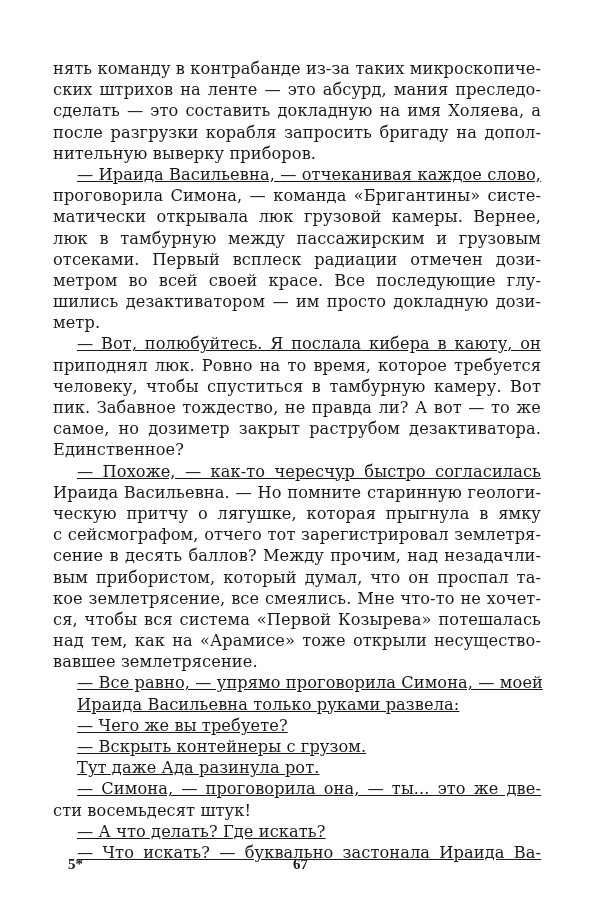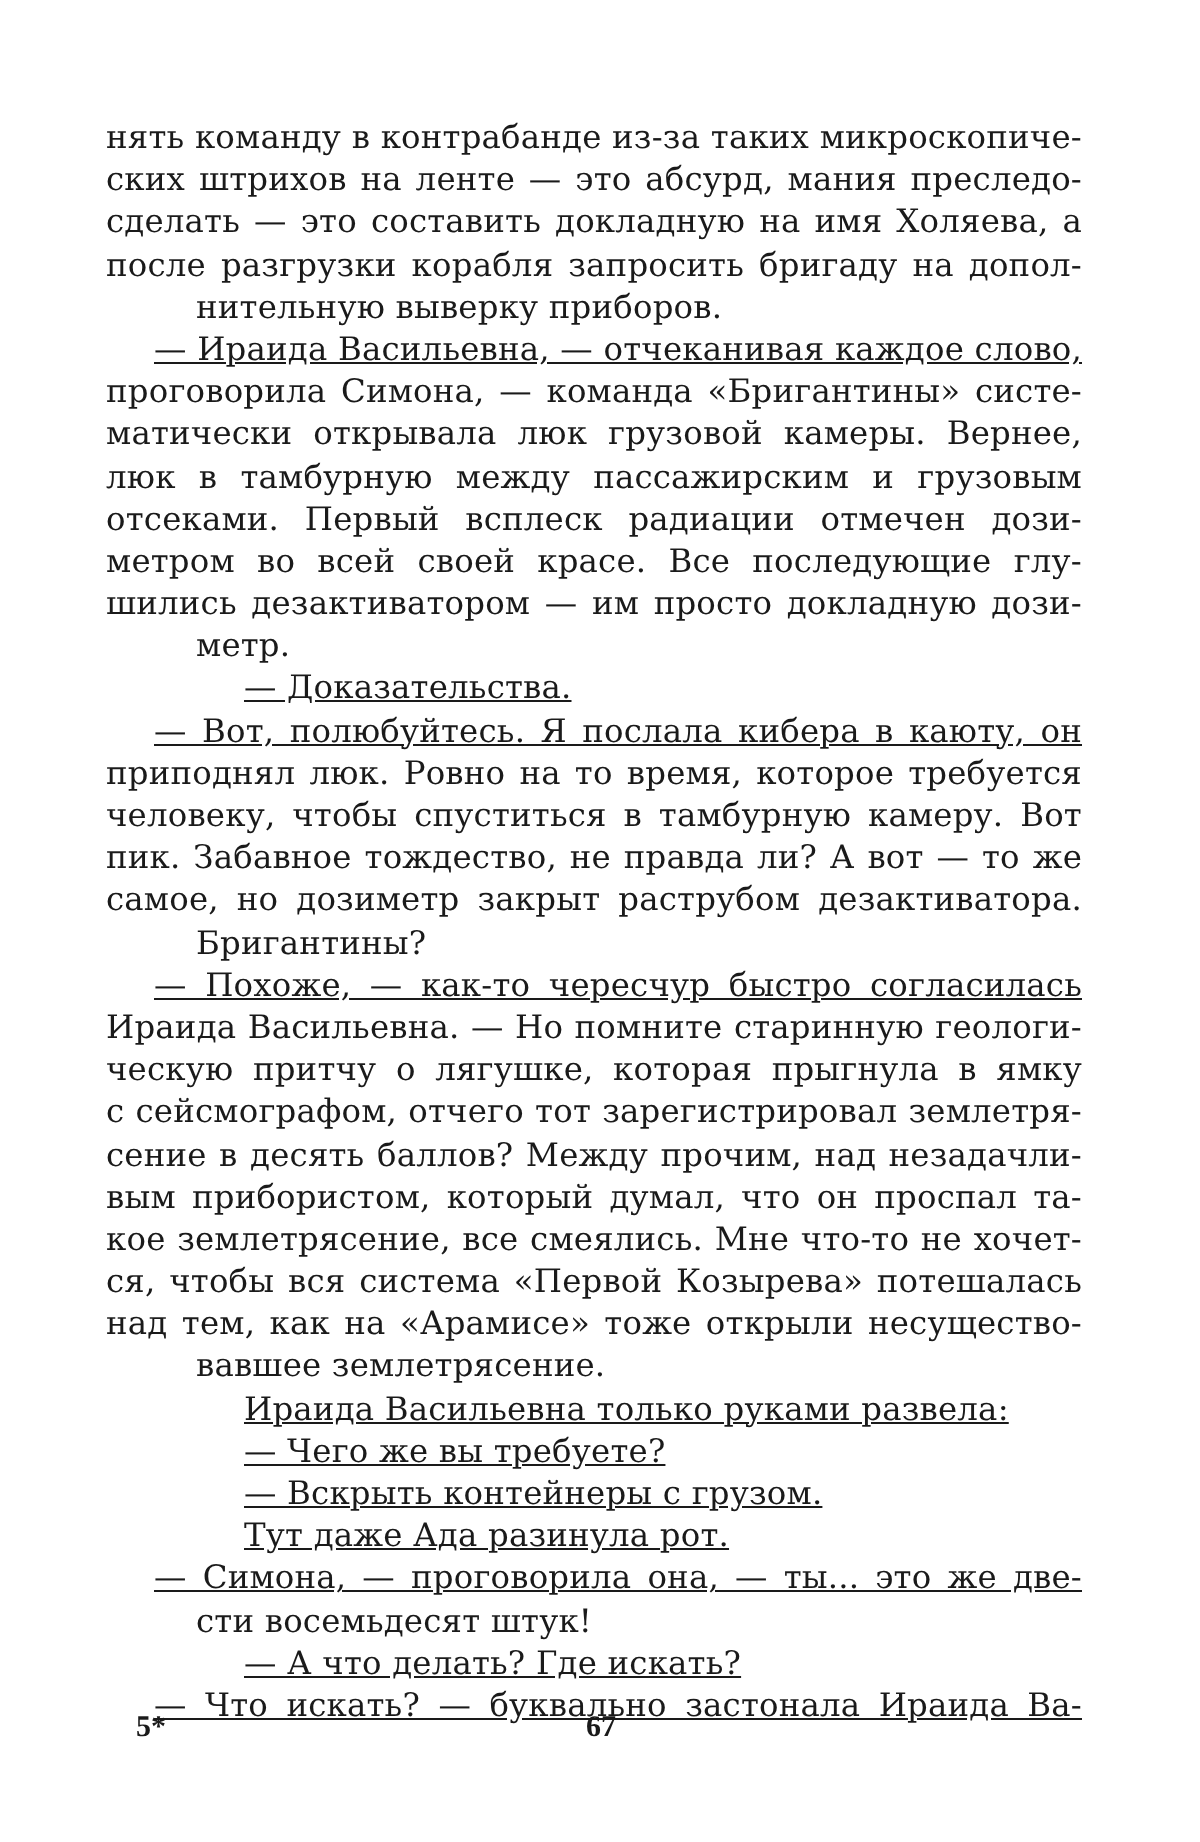--- a/index.html
+++ b/index.html
@@ -27,21 +27,20 @@
       line-height: 21.2px;
       font-size: 16.2px;
       white-space: nowrap;
       text-align: justify;
       text-align-last: justify;
       letter-spacing: 0.1px;
       word-spacing: 0px;
     }
     .line.last {
       text-align-last: left;
-      margin-left: 45px;
     }
     .line.indent {
       padding-left: 24px;
       text-decoration: underline;
     }
     .footer {
       position: absolute;
       top: 856px;
       left: 0;
       width: 600px;
@@ -71,37 +70,37 @@
     <span class="line">после разгрузки корабля запросить бригаду на допол-</span>
     <span class="line last">нительную выверку приборов.</span>
     <span class="line indent">— Ираида Васильевна, — отчеканивая каждое слово,</span>
     <span class="line">проговорила Симона, — команда «Бригантины» систе-</span>
     <span class="line">матически открывала люк грузовой камеры. Вернее,</span>
     <span class="line">люк в тамбурную между пассажирским и грузовым</span>
     <span class="line">отсеками. Первый всплеск радиации отмечен дози-</span>
     <span class="line">метром во всей своей красе. Все последующие глу-</span>
     <span class="line">шились дезактиватором — им просто докладную дози-</span>
     <span class="line last">метр.</span>
-    <span class="line indent last">— Доказательства.</span>
     <span class="line indent">— Вот, полюбуйтесь. Я послала кибера в каюту, он</span>
     <span class="line">приподнял люк. Ровно на то время, которое требуется</span>
     <span class="line">человеку, чтобы спуститься в тамбурную камеру. Вот</span>
     <span class="line">пик. Забавное тождество, не правда ли? А вот — то же</span>
     <span class="line">самое, но дозиметр закрыт раструбом дезактиватора.</span>
-    <span class="line last">Бригантины?</span>
+    <span class="line last">Единственное?</span>
     <span class="line indent">— Похоже, — как-то чересчур быстро согласилась</span>
     <span class="line">Ираида Васильевна. — Но помните старинную геологи-</span>
     <span class="line">ческую притчу о лягушке, которая прыгнула в ямку</span>
     <span class="line">с сейсмографом, отчего тот зарегистрировал землетря-</span>
     <span class="line">сение в десять баллов? Между прочим, над незадачли-</span>
     <span class="line">вым прибористом, который думал, что он проспал та-</span>
     <span class="line">кое землетрясение, все смеялись. Мне что-то не хочет-</span>
     <span class="line">ся, чтобы вся система «Первой Козырева» потешалась</span>
     <span class="line">над тем, как на «Арамисе» тоже открыли несущество-</span>
     <span class="line last">вавшее землетрясение.</span>
+    <span class="line indent">— Все равно, — упрямо проговорила Симона, — моей</span>
     <span class="line indent last">Ираида Васильевна только руками развела:</span>
     <span class="line indent last">— Чего же вы требуете?</span>
     <span class="line indent last">— Вскрыть контейнеры с грузом.</span>
     <span class="line indent last">Тут даже Ада разинула рот.</span>
     <span class="line indent">— Симона, — проговорила она, — ты... это же две-</span>
     <span class="line last">сти восемьдесят штук!</span>
     <span class="line indent last">— А что делать? Где искать?</span>
     <span class="line indent">— Что искать? — буквально застонала Ираида Ва-</span>
   </div>
 

